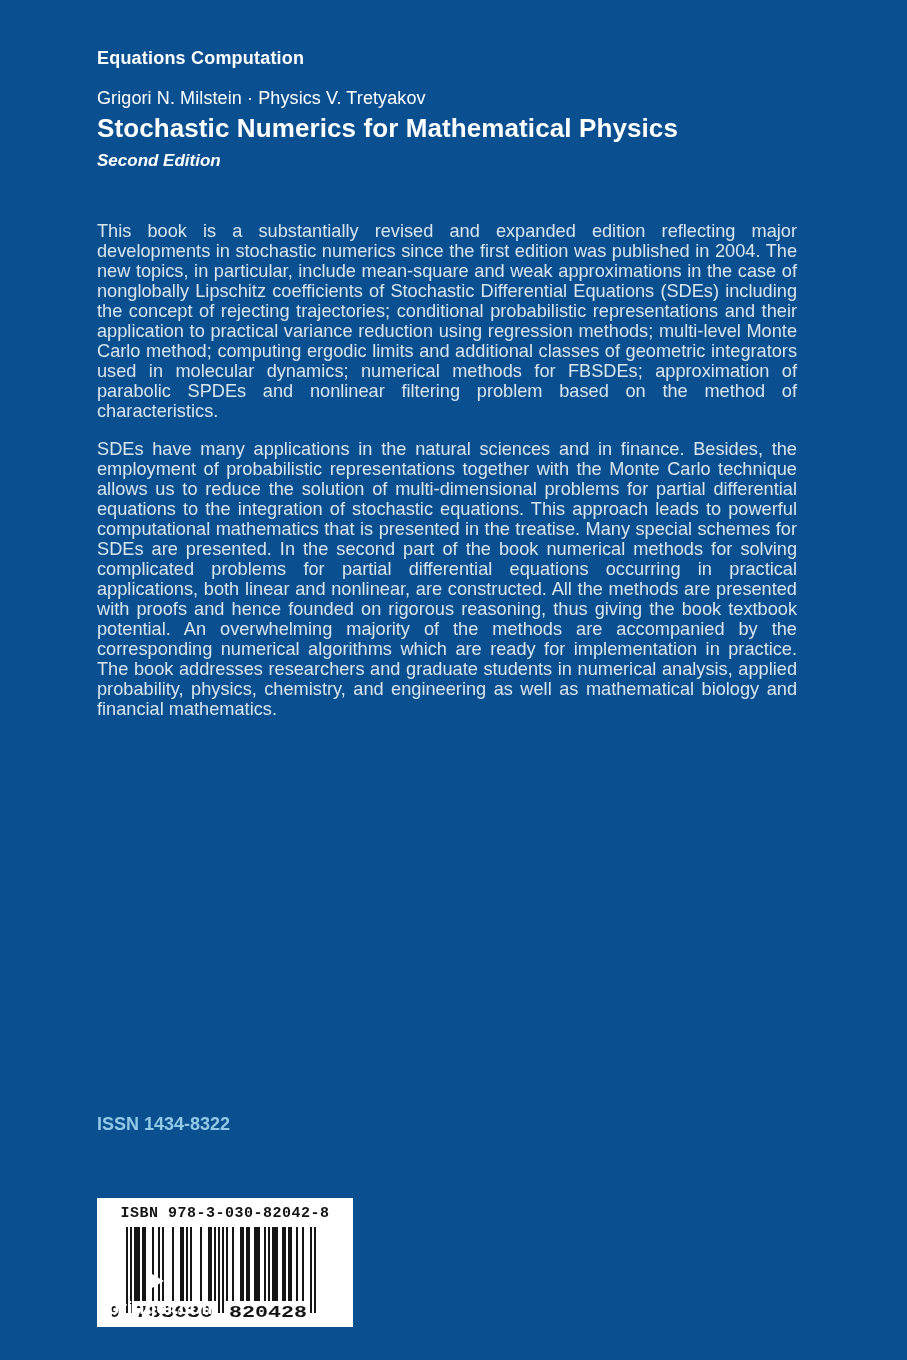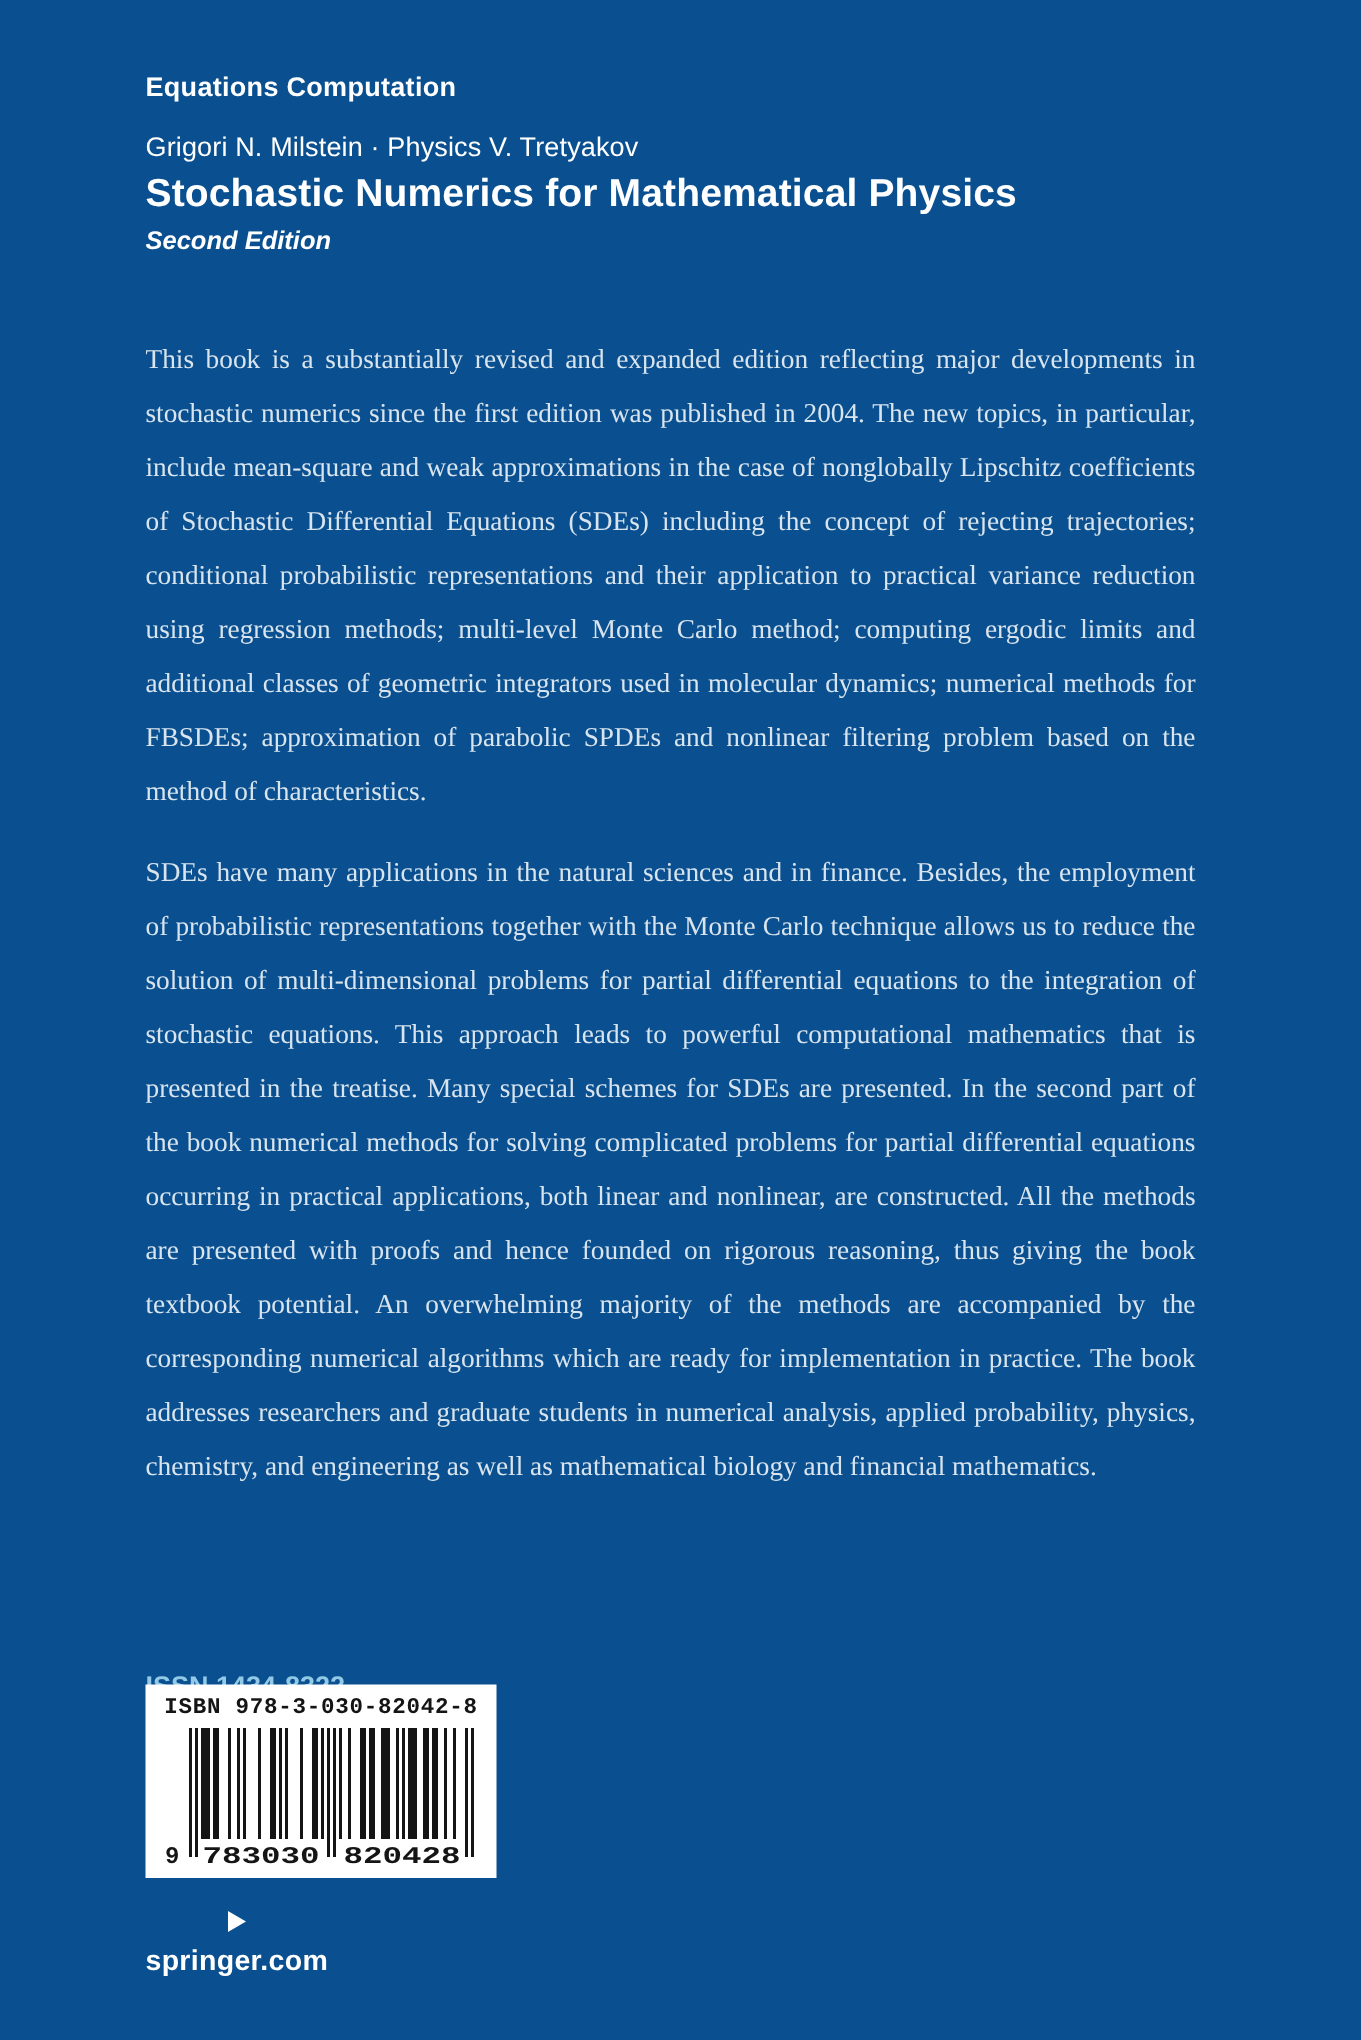--- a/index.html
+++ b/index.html
@@ -11,31 +11,31 @@
     font-family:"Liberation Sans",sans-serif;
   }
   .hdr{position:absolute;left:97px;color:#fff;white-space:nowrap;}
   .series{top:48px;font-size:18px;font-weight:bold;letter-spacing:.2px;}
   .authors{top:88px;font-size:18px;font-weight:normal;letter-spacing:.1px;}
   .title{top:113px;font-size:26px;font-weight:bold;letter-spacing:.1px;}
   .edition{top:151px;font-size:17px;font-style:italic;font-weight:bold;}
   .synopsis{
     position:absolute;left:97px;top:221px;width:700px;
     color:var(--body-text,#d8e4ee);
-    font-family:Liberation Serif, serif;
-    font-size:18.2px;line-height:36px;text-align:justify;
+    font-family:Liberation Sans, sans-serif;
+    font-size:18.2px;line-height:20px;text-align:justify;
   }
   .synopsis p{margin:0 0 18px 0;}
   .issn{
     position:absolute;left:97px;top:1114px;
     font-size:18px;font-weight:bold;
     color:var(--issn-text,#92c9e6);white-space:nowrap;
   }
   .barcode-box{
-    position:absolute;left:97px;top:1123px;width:234px;height:129px;
+    position:absolute;left:97px;top:1198px;width:256px;height:129px;
     background:var(--barcode-bg,#ffffff);
   }
   .isbn{
     position:absolute;top:7px;left:0;right:0;text-align:center;
     font-family:"Liberation Mono","DejaVu Sans Mono",monospace;
     font-size:15px;font-weight:bold;color:#141414;letter-spacing:.5px;
     white-space:nowrap;
   }
   .bars{position:absolute;left:11px;top:29px;}
   .springer{

